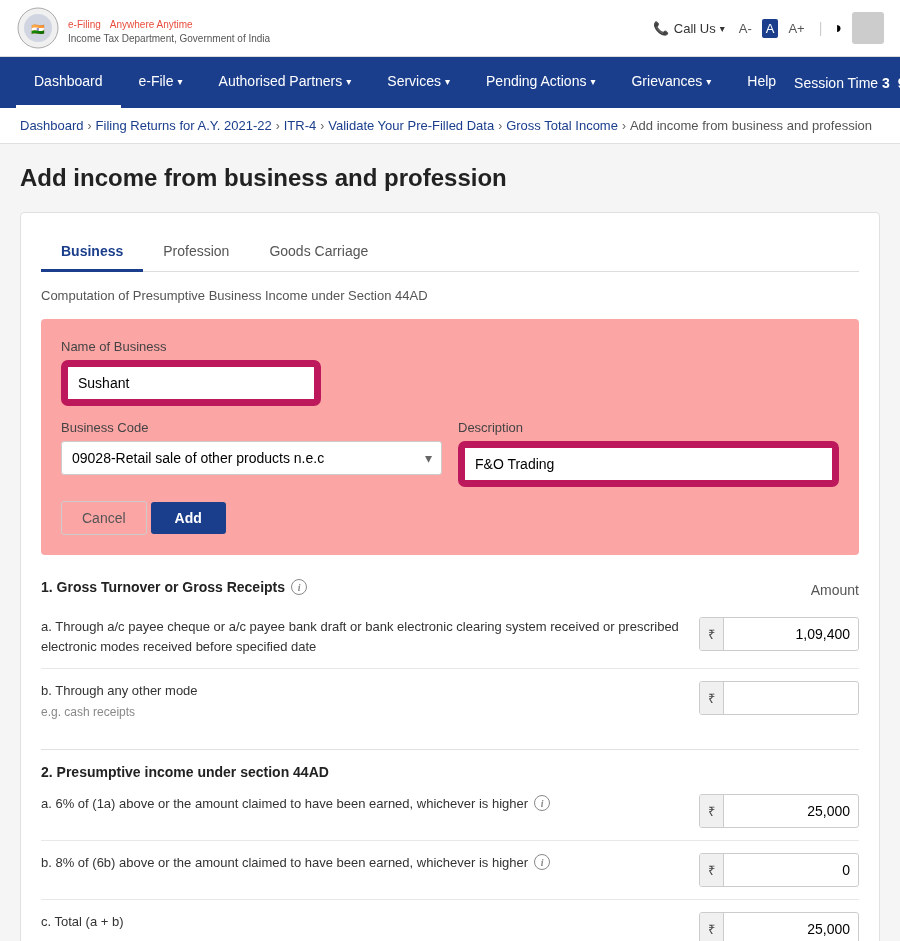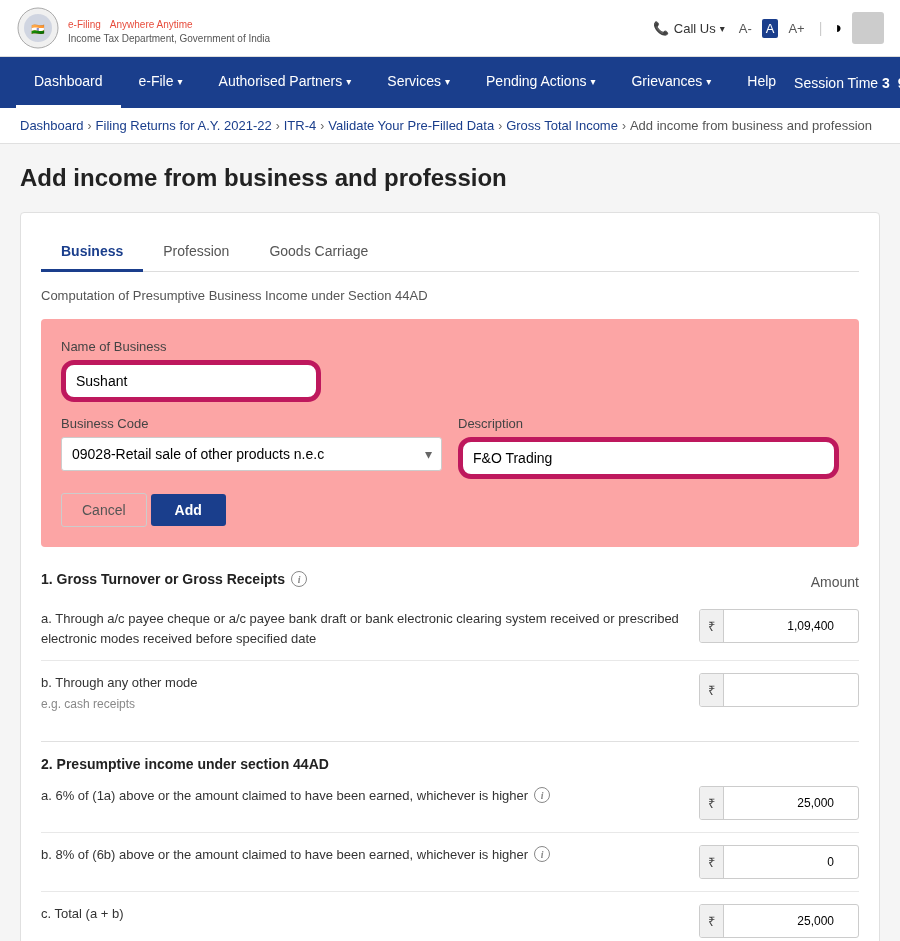--- a/index.html
+++ b/index.html
@@ -206,22 +206,22 @@
     }
     .form-label {
       font-size: 13px;
       color: #444;
       margin-bottom: 6px;
       display: block;
     }
     .form-input {
       width: 100%;
       padding: 8px 10px;
-      border: 5px solid #be185d;
-      border-radius: 13px;
+      border: 7px solid #be185d;
+      border-radius: 7px;
       font-size: 14px;
       background: #fff;
     }
     .form-row {
       display: flex;
       gap: 16px;
       margin-bottom: 14px;
     }
     .form-col {
       flex: 1;
@@ -340,22 +340,22 @@
     }
     .rupee-sym {
       padding: 7px 8px;
       background: #f0f0f0;
       border-right: 1px solid #ccc;
       font-size: 13px;
       color: #444;
     }
     .amount-input {
       border: none;
-      padding: 7px 24px;
-      font-size: 12px;
+      padding: 7px 8px;
+      font-size: 14px;
       width: 100%;
       text-align: right;
     }
     .sub-field-label {
       font-size: 13px;
       color: #333;
       line-height: 1.5;
       display: flex;
       align-items: center;
       gap: 6px;

